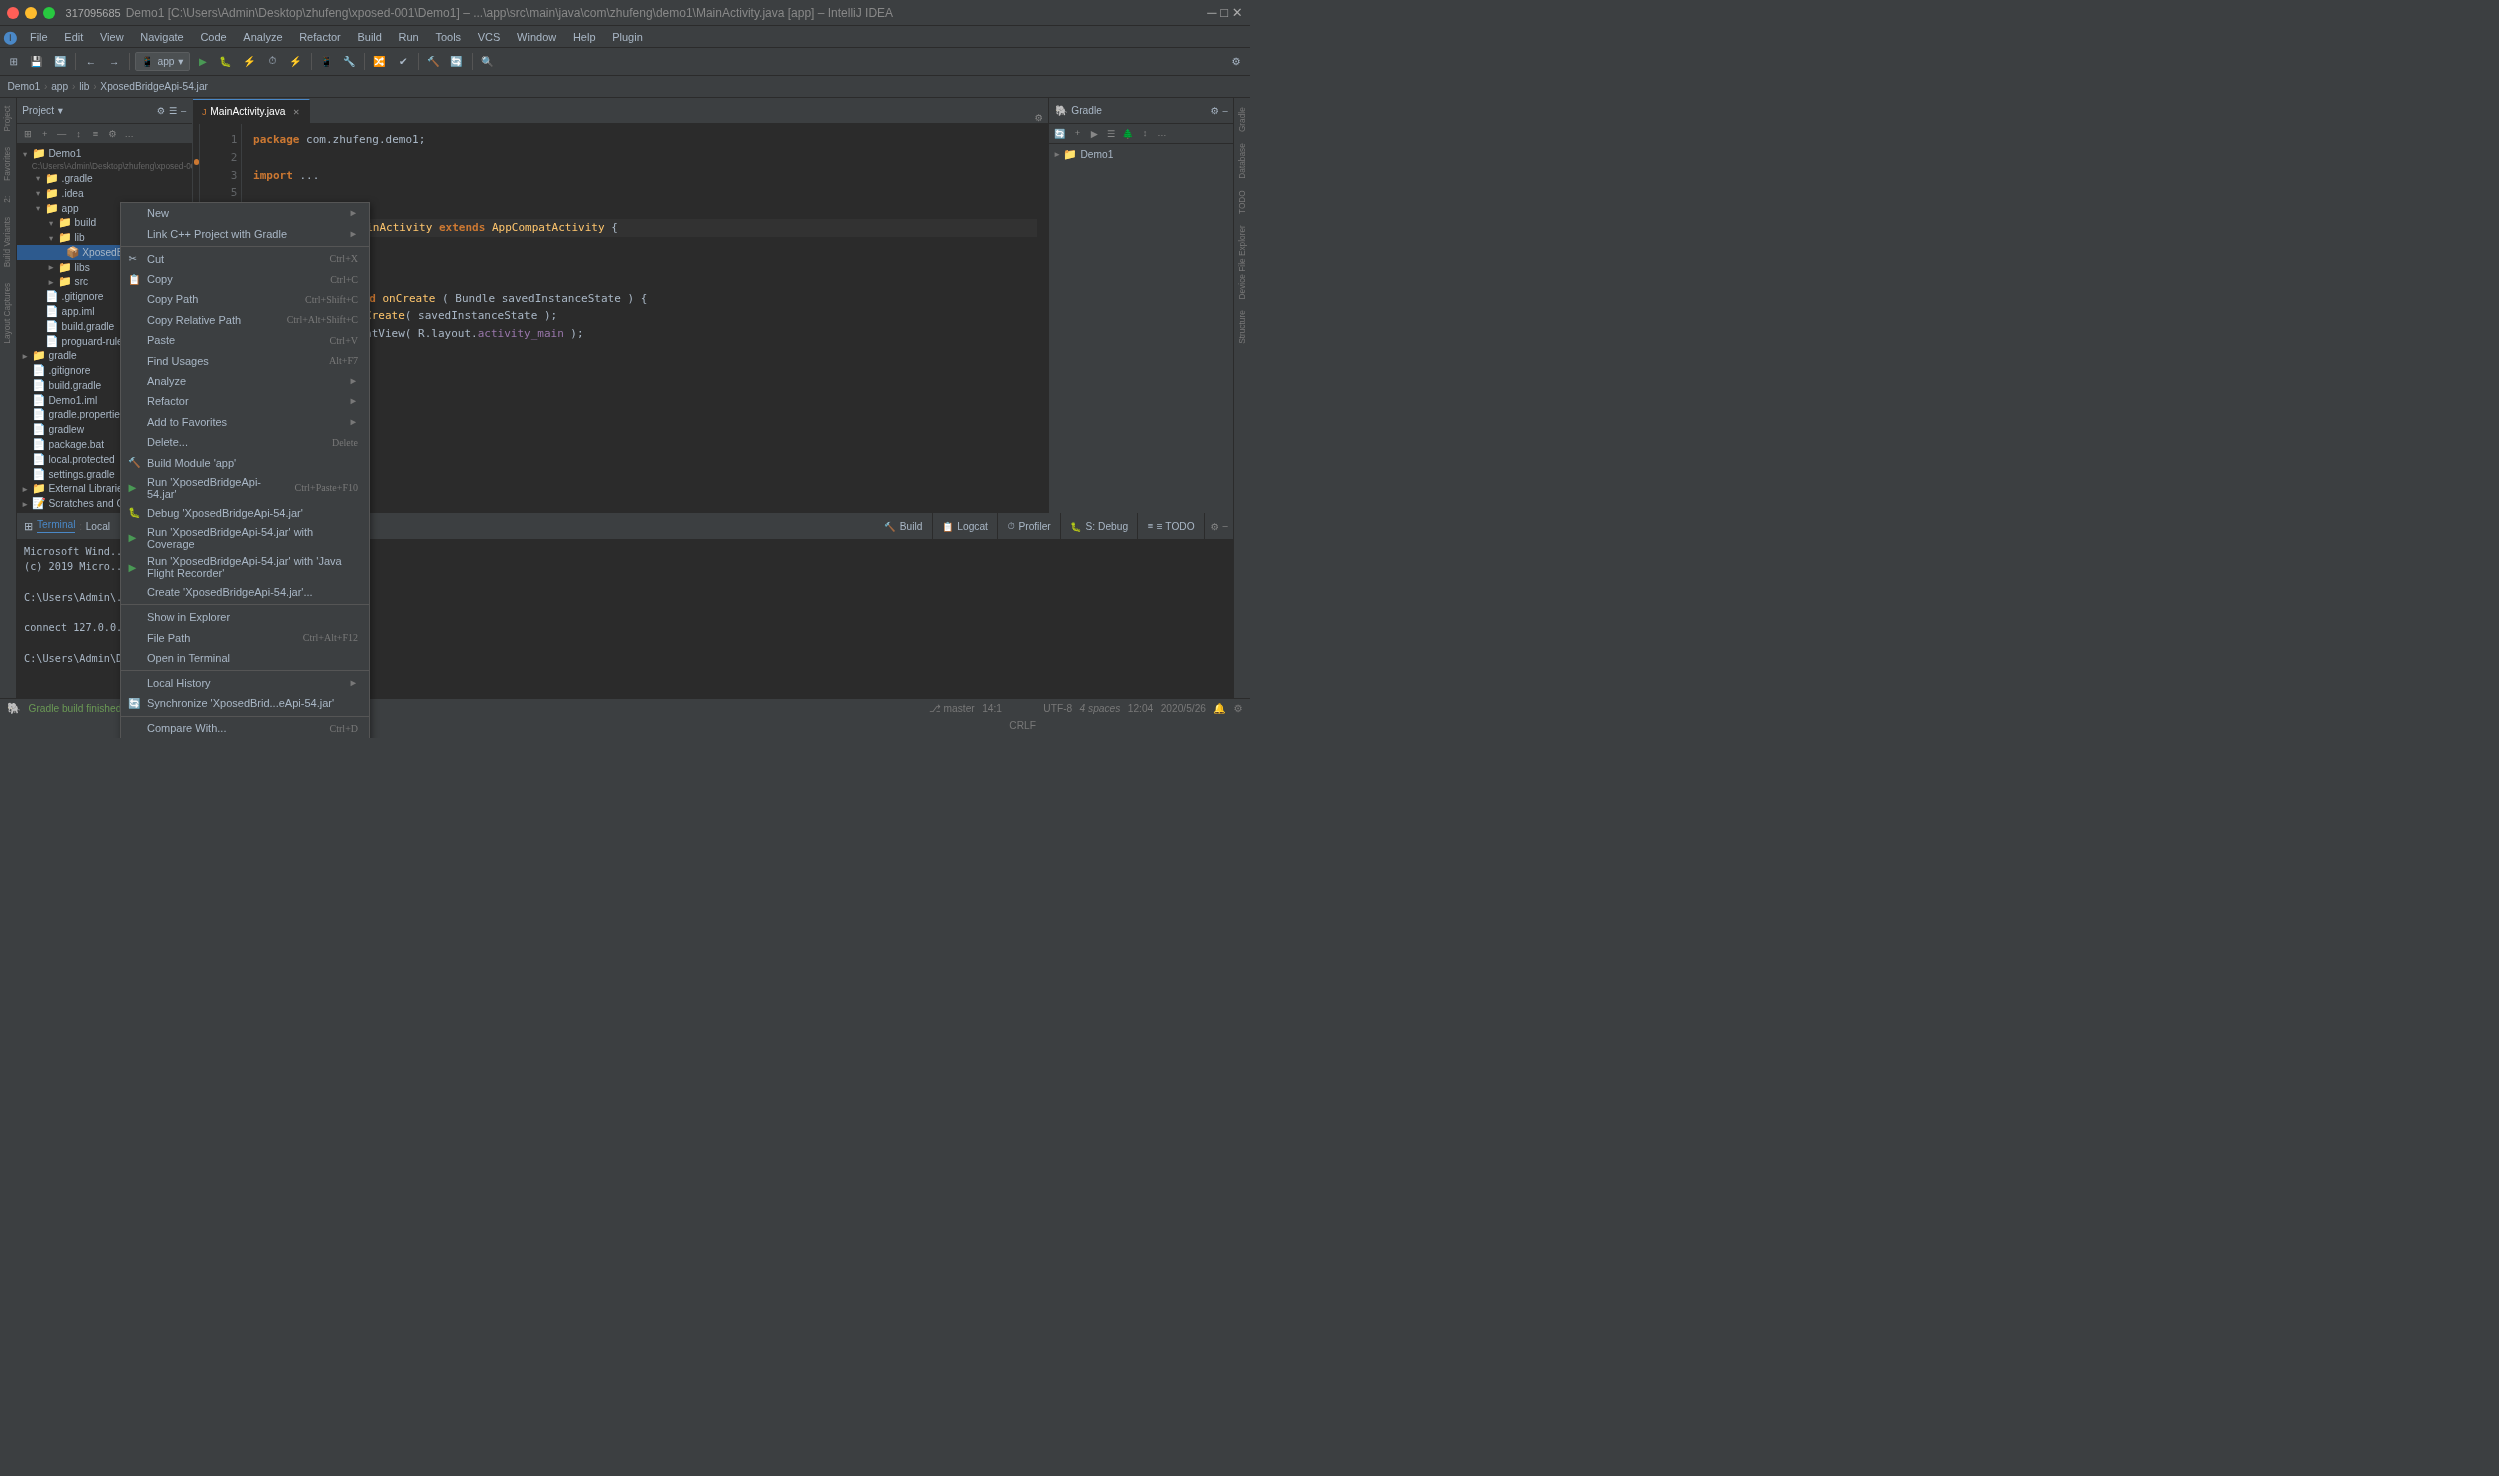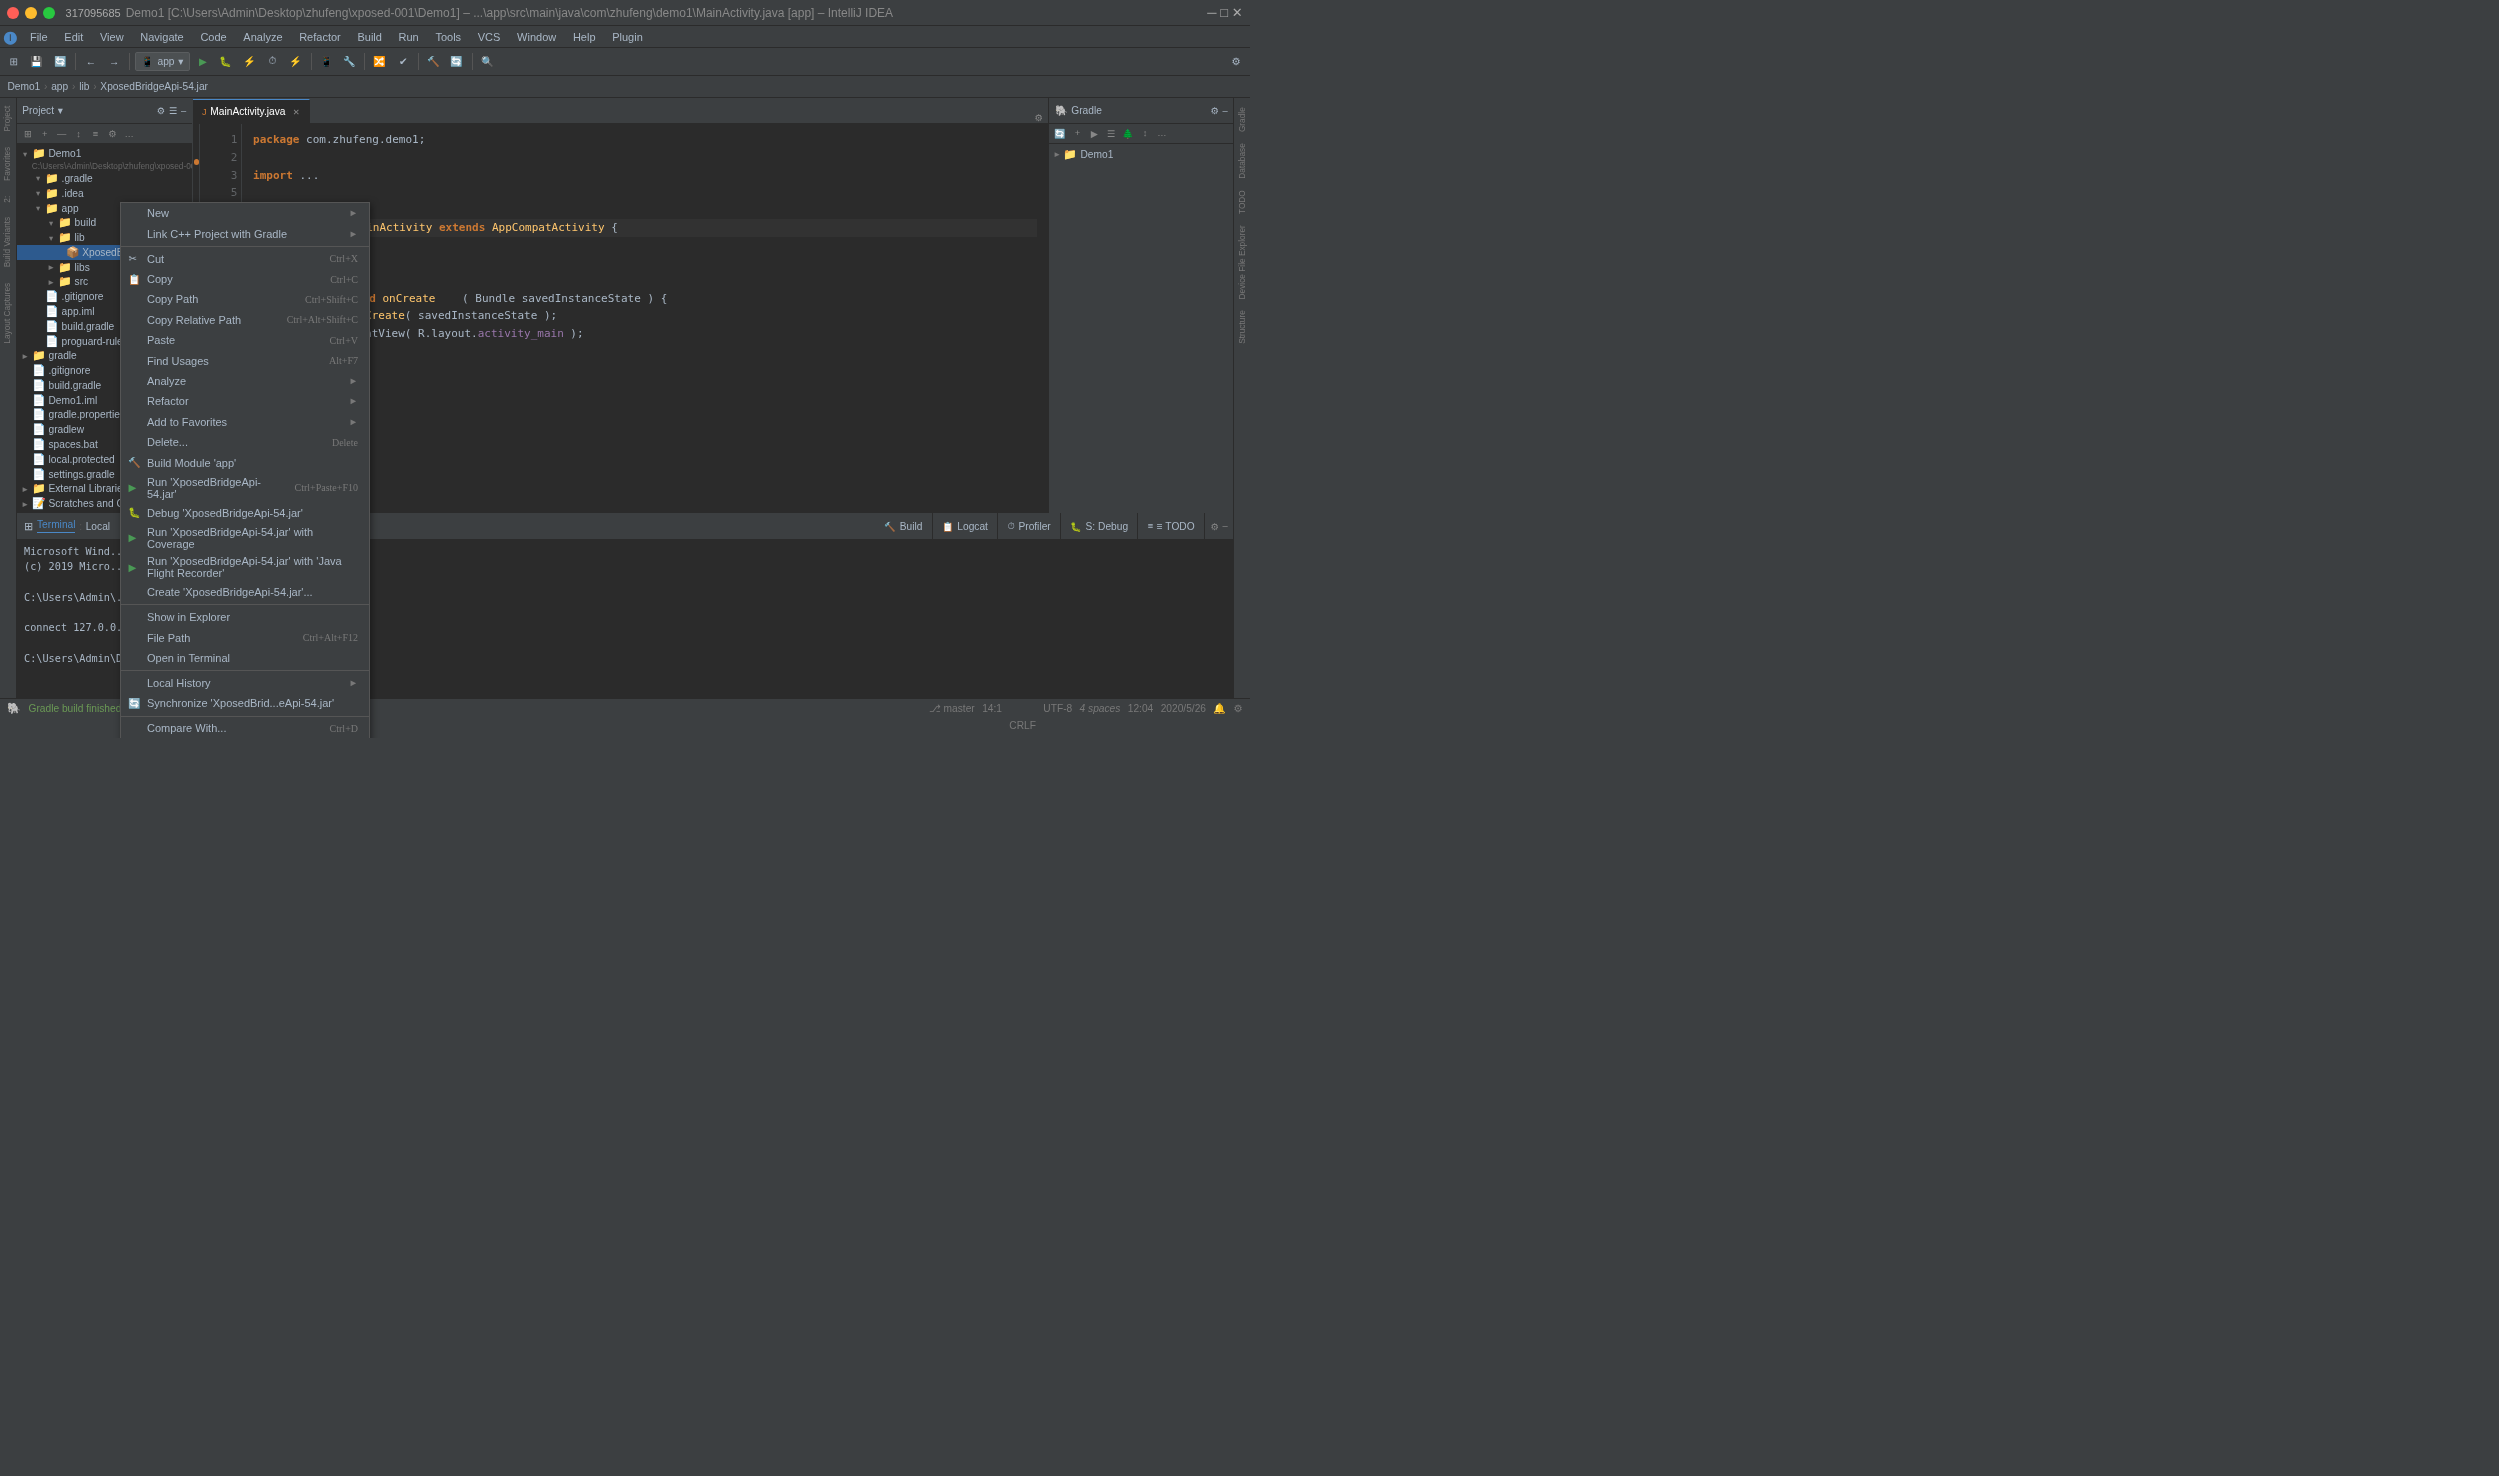--- a/index.html
+++ b/index.html
@@ -627,21 +627,21 @@
             <span class="tree-label">gradle.properties</span>
           </div>
           <div class="tree-item">
             <span class="tree-arrow"> </span>
             <span class="tree-icon">📄</span>
             <span class="tree-label">gradlew</span>
           </div>
           <div class="tree-item">
             <span class="tree-arrow"> </span>
             <span class="tree-icon">📄</span>
-            <span class="tree-label">spaces.bat</span>
+            <span class="tree-label">package.bat</span>
           </div>
           <div class="tree-item">
             <span class="tree-arrow"> </span>
             <span class="tree-icon">📄</span>
             <span class="tree-label">local.protected</span>
           </div>
           <div class="tree-item">
             <span class="tree-arrow"> </span>
             <span class="tree-icon">📄</span>
             <span class="tree-label">settings.gradle</span>
@@ -695,21 +695,21 @@
           <div class="code-area">
             <div class="code-line"><span class="kw">package</span> <span style="color:#a9b7c6;">com.zhufeng.demo1;</span></div>
             <div class="code-line">&nbsp;</div>
             <div class="code-line"><span class="kw">import</span> <span style="color:#a9b7c6;">...</span></div>
             <div class="code-line">&nbsp;</div>
             <div class="code-line">&nbsp;</div>
             <div class="code-line highlighted-line"><span style="color:#cc7832;">🔒</span><span class="kw">public class</span> <span class="cls">MainActivity</span> <span class="kw">extends</span> <span class="cls">AppCompatActivity</span> <span style="color:#a9b7c6;">{</span></div>
             <div class="code-line">&nbsp;</div>
             <div class="code-line">&nbsp;</div>
             <div class="code-line"><span style="padding-left:30px;"></span><span class="ann">@Override</span></div>
-            <div class="code-line"><span style="padding-left:30px;"></span><span class="kw">protected void</span> <span class="fn">onCreate</span> <span style="color:#a9b7c6;margin-left:20px;">( Bundle savedInstanceState ) {</span></div>
+            <div class="code-line"><span style="padding-left:30px;"></span><span class="kw">protected void</span> <span class="fn">onCreate</span> <span style="color:#a9b7c6;">( Bundle savedInstanceState ) {</span></div>
             <div class="code-line"><span style="padding-left:59px;"></span><span style="color:#a9b7c6;">super.</span><span class="fn">onCreate</span><span style="color:#a9b7c6;">( savedInstanceState );</span></div>
             <div class="code-line"><span style="padding-left:59px;"></span><span style="color:#a9b7c6;">setContentView( R.layout.</span><span style="color:#9876aa;">activity_main</span><span style="color:#a9b7c6;"> );</span></div>
             <div class="code-line"><span style="padding-left:30px;"></span><span style="color:#a9b7c6;">}</span></div>
             <div class="code-line"><span style="color:#a9b7c6;">}</span></div>
           </div>
         </div>
       </div>
 
       <div class="gradle-panel">
         <div class="gradle-header">

